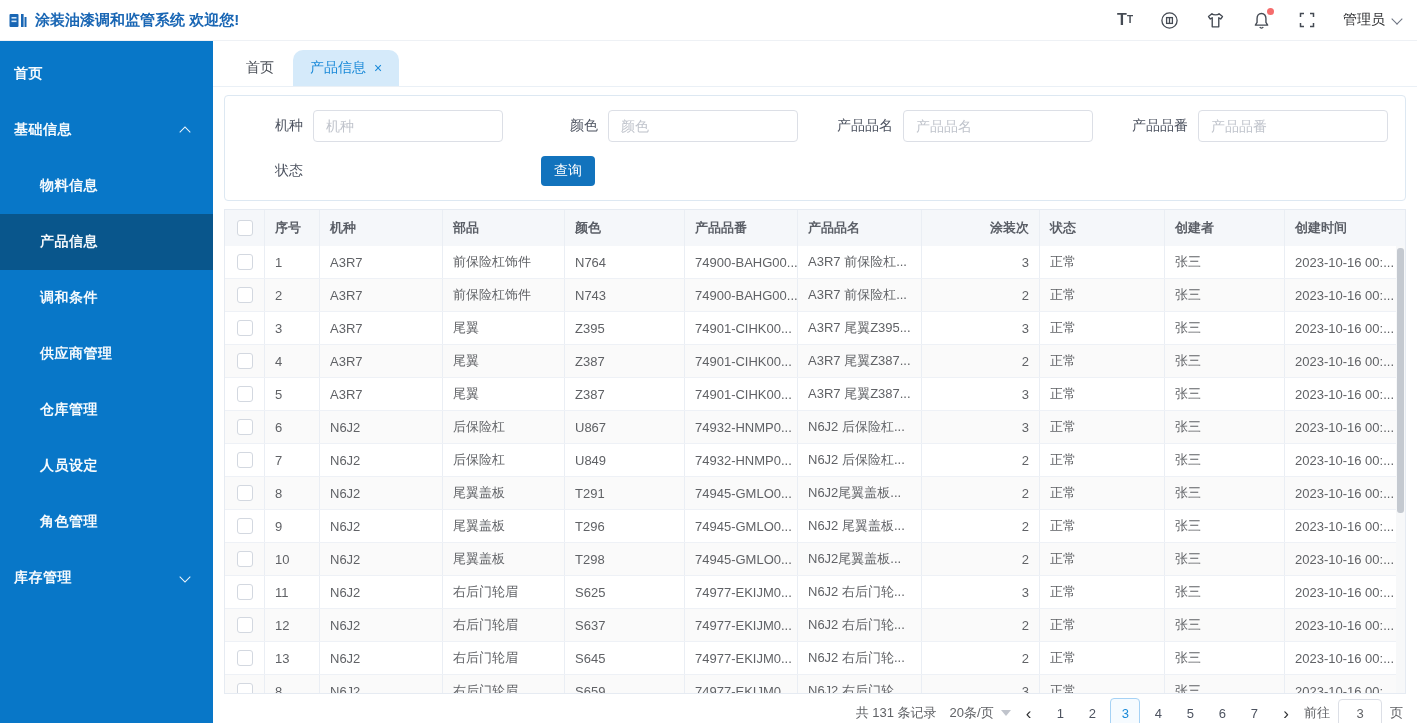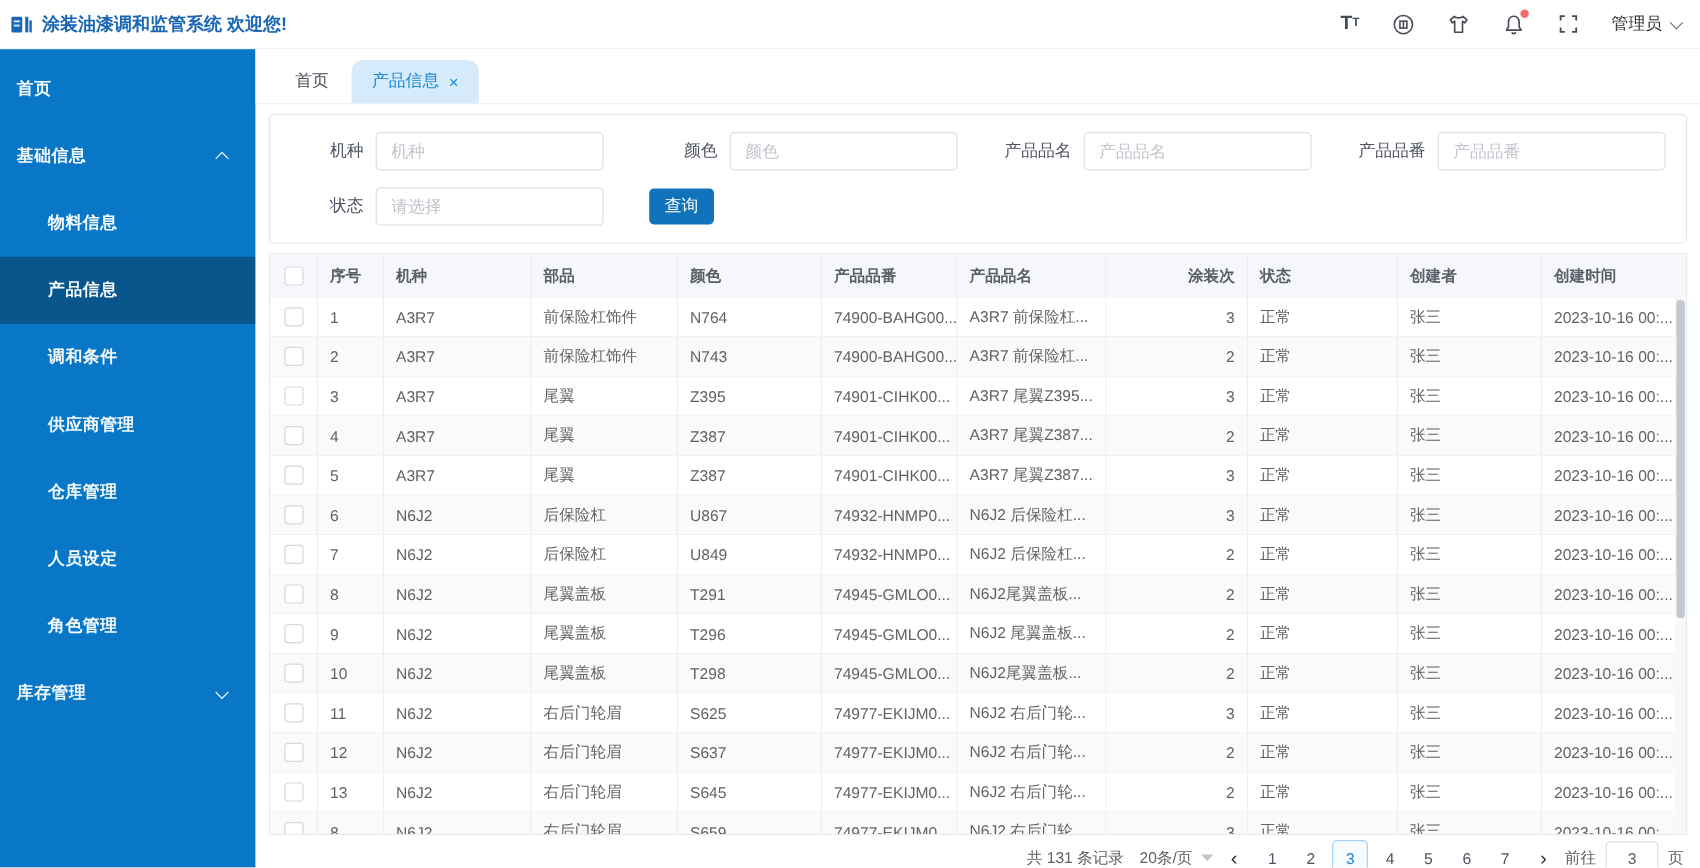--- a/index.html
+++ b/index.html
@@ -192,21 +192,20 @@
                 <input class="form-input" placeholder="产品品名" style="">
               </div>
               <div class="form-group">
                 <label class="form-label">产品品番</label>
                 <input class="form-input" placeholder="产品品番" style="">
               </div>
             </div>
           <div class="form-row">
               <div class="form-group">
                 <label class="form-label">状态</label>
-                <input class="form-input" placeholder="请选择" style="">
               </div>
             <button class="query-btn">查询</button>
           </div>
         </section>
 
         <section class="table">
           <div class="thead">
             <div class="tr">
                 <div class="cell cb" style="width: 40px; min-width: 40px;">
                   <span class="checkbox"></span>

